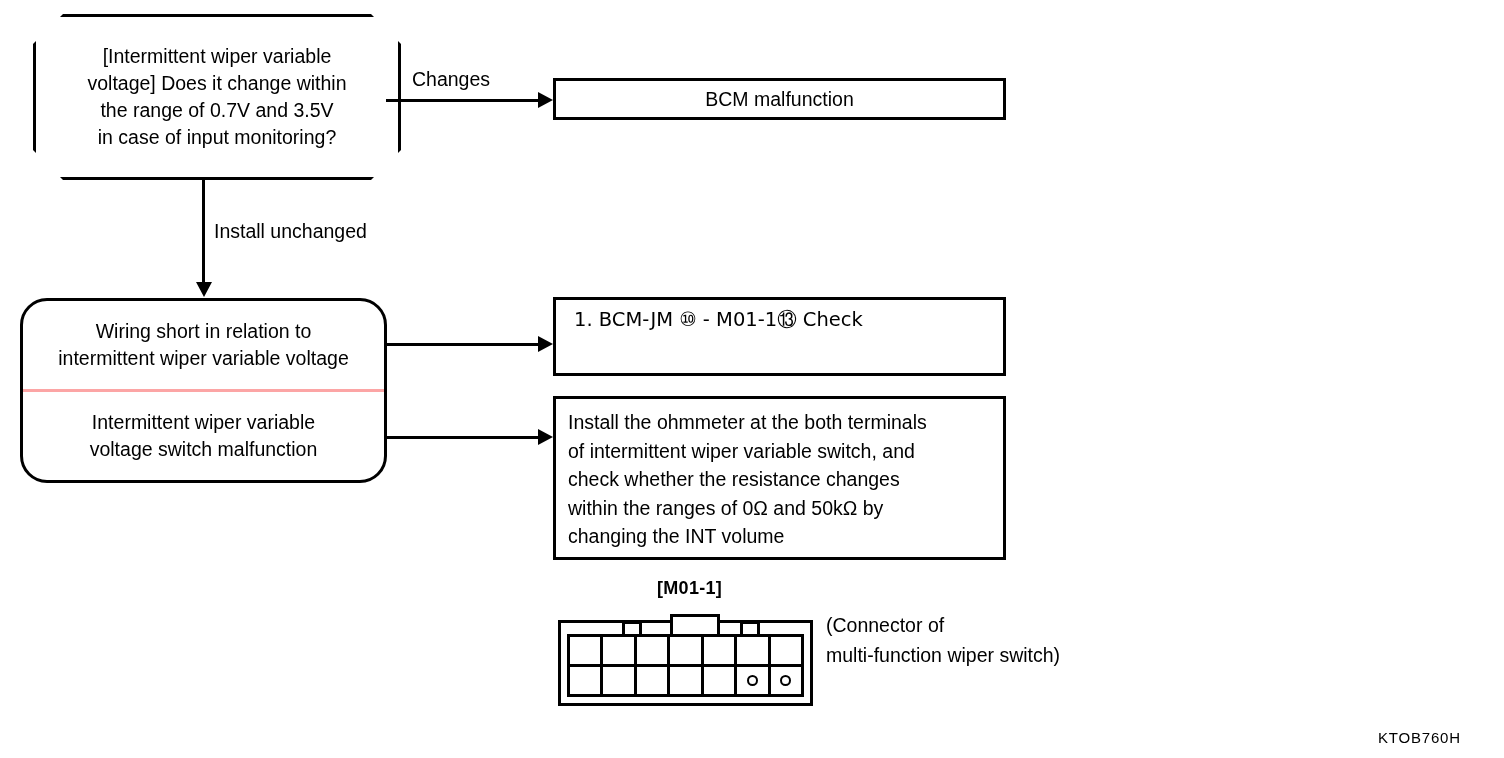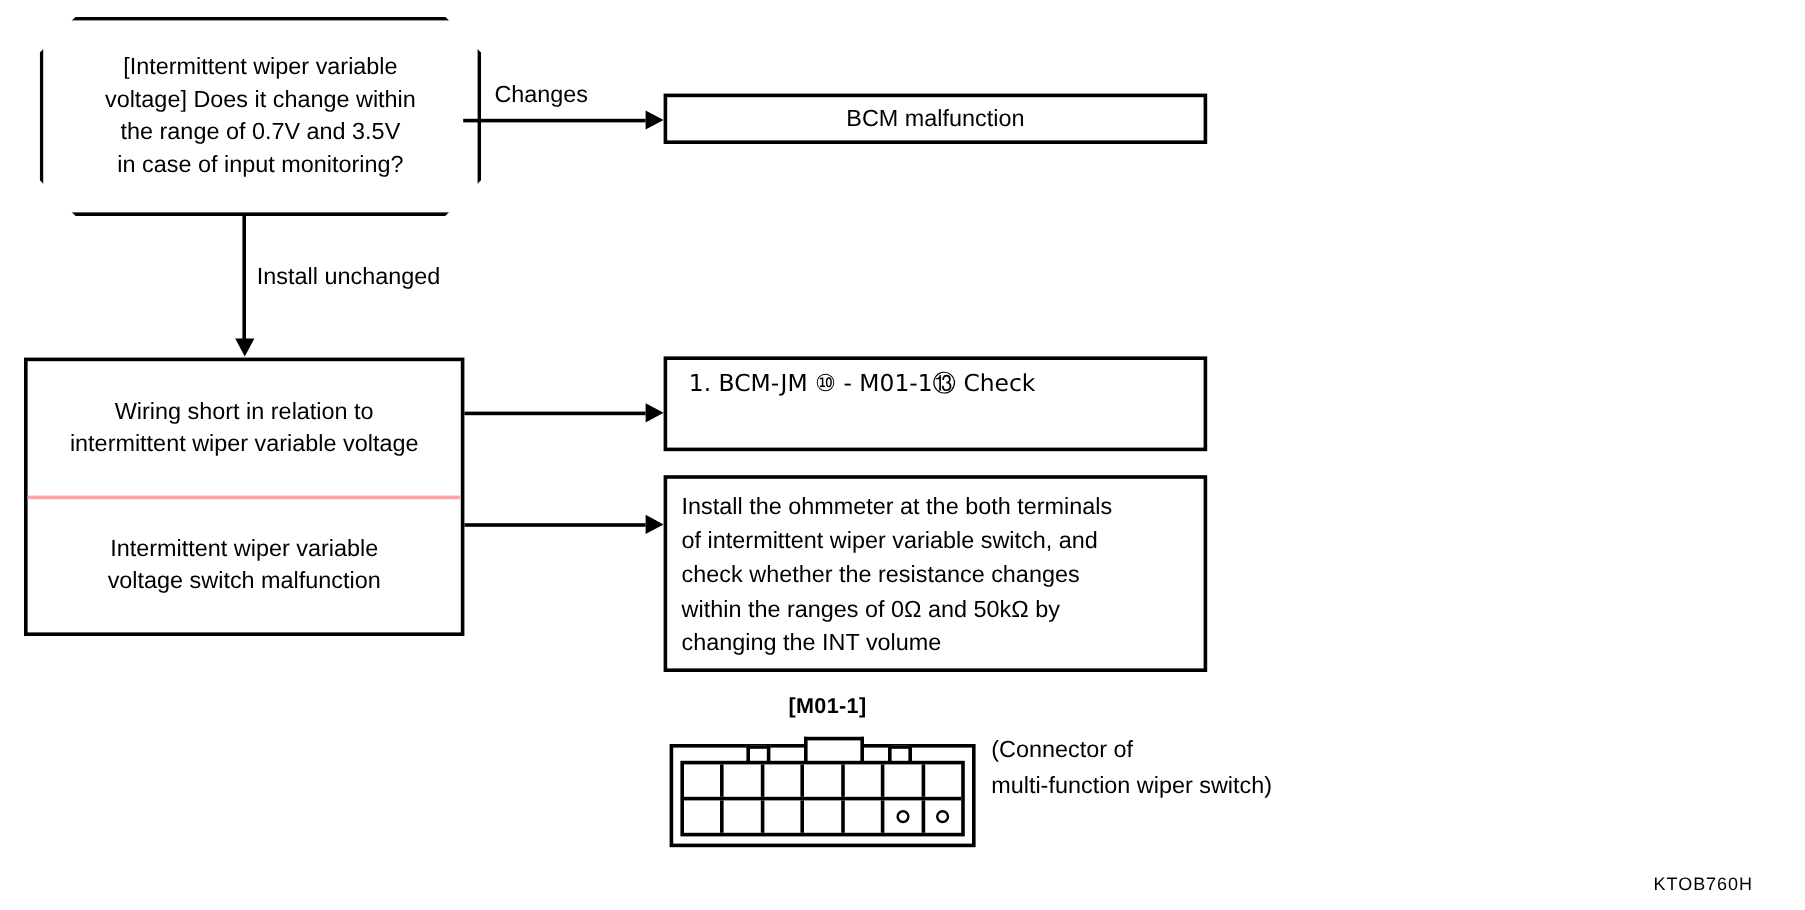--- a/index.html
+++ b/index.html
@@ -68,23 +68,24 @@
     line-height: 28.5px;
     white-space: pre-line;
     text-align: left;
   }
 
   
   #cause-box {
     left: 20px;
     top: 298px;
     width: 367px;
-    height: 232px;
+    height: 185px;
     display: flex;
     flex-direction: column;
+    border-radius: 27px;
   }
   #cause-box .row {
     flex: 1 1 0;
     display: flex;
     align-items: center;
     justify-content: center;
     text-align: center;
     box-sizing: border-box;
   }
   #cause-box .row + .row { border-top: 3px solid #fca5a5; }

